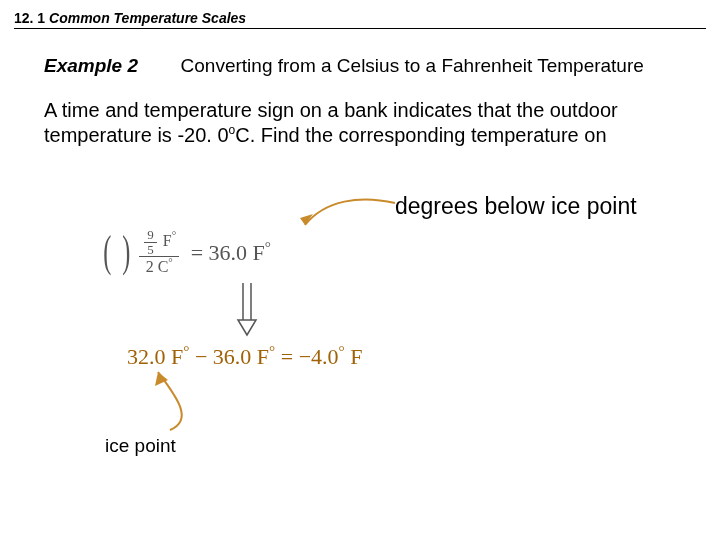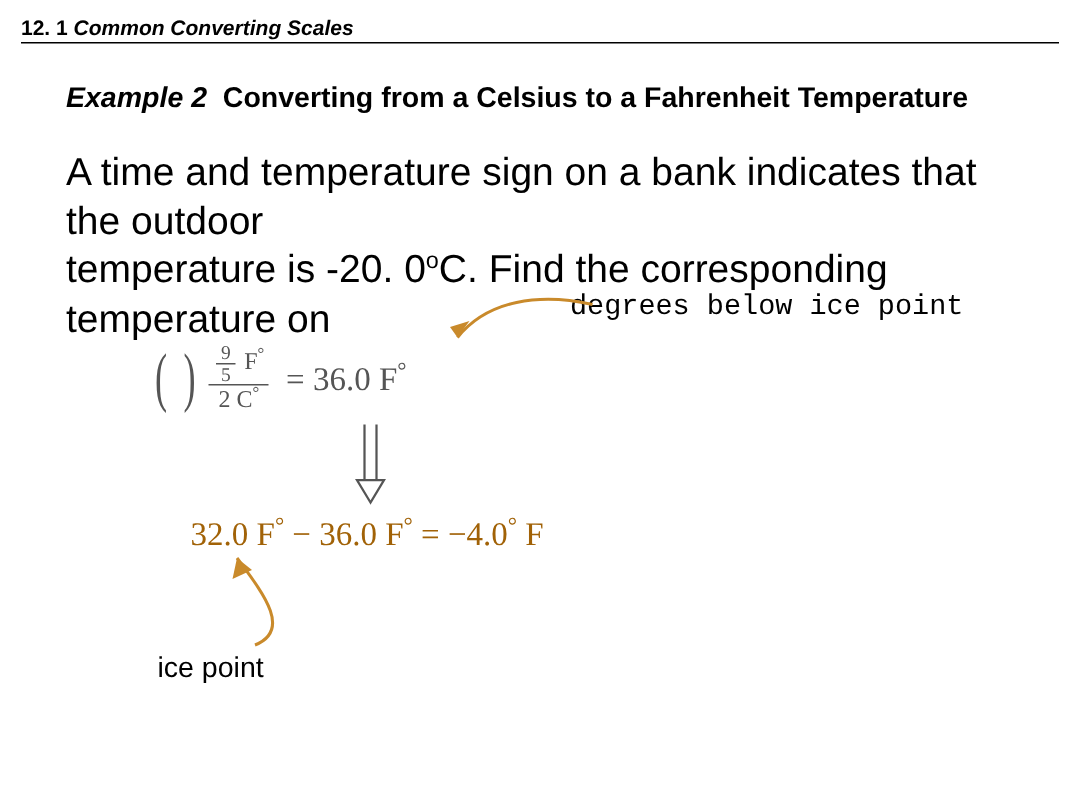--- a/index.html
+++ b/index.html
@@ -30,36 +30,35 @@
     background: #000;
   }
   .example-title {
     position: absolute;
     top: 55px;
     left: 44px;
     font-size: 19px;
     font-weight: bold;
     font-style: italic;
   }
-  .example-title .rest { font-style: normal; font-weight: bold; }
+  .example-title .rest { font-style: normal; font-weight: normal; margin-left: 32px; }
   .body-text {
     position: absolute;
     top: 98px;
     left: 44px;
     width: 610px;
-    font-size: 26px;
+    font-size: 20px;
     line-height: 1.25;
   }
   sup { font-size: 0.6em; vertical-align: super; }
   .annot1 {
     position: absolute;
     top: 193px;
-    left: 380px;
-    font-size: 19px;
-    font-family: Liberation Mono, monospace;
+    left: 395px;
+    font-size: 23px;
   }
   .annot2 {
     position: absolute;
     top: 435px;
     left: 105px;
     font-size: 19px;
   }
   .eq1 {
     position: absolute;
     top: 228px;
@@ -97,21 +96,21 @@
     top: 0; left: 0;
     width: 720px; height: 540px;
     pointer-events: none;
   }
 </style>
 </head>
 <body>
 
 <div class="section-header">
   <span class="section-number">12. 1</span>
-  <span>Common Converting Scales</span>
+  <span>Common Temperature Scales</span>
 </div>
 <div class="underline"></div>
 
 <div class="example-title">
   <span>Example 2</span>&nbsp;
   <span class="rest">Converting from a Celsius to a Fahrenheit Temperature</span>
 </div>
 
 <div class="body-text">
   <span>A time and temperature sign on a bank indicates that the outdoor</span><br>

